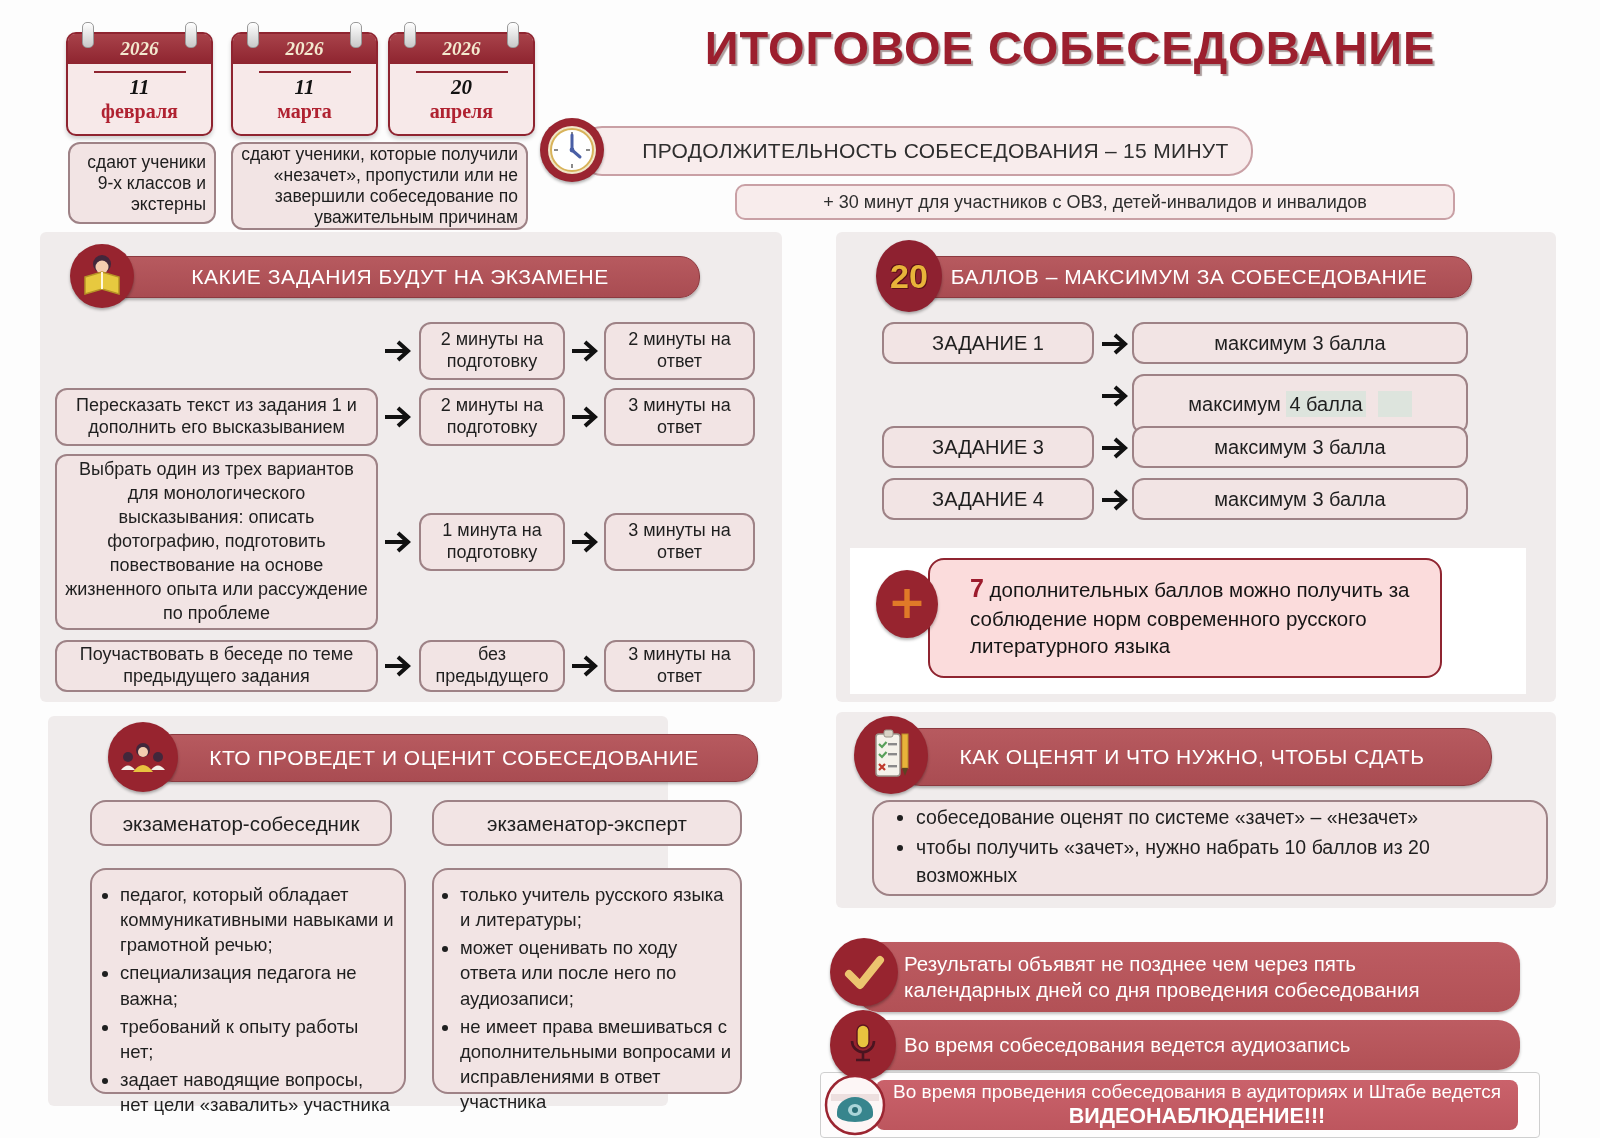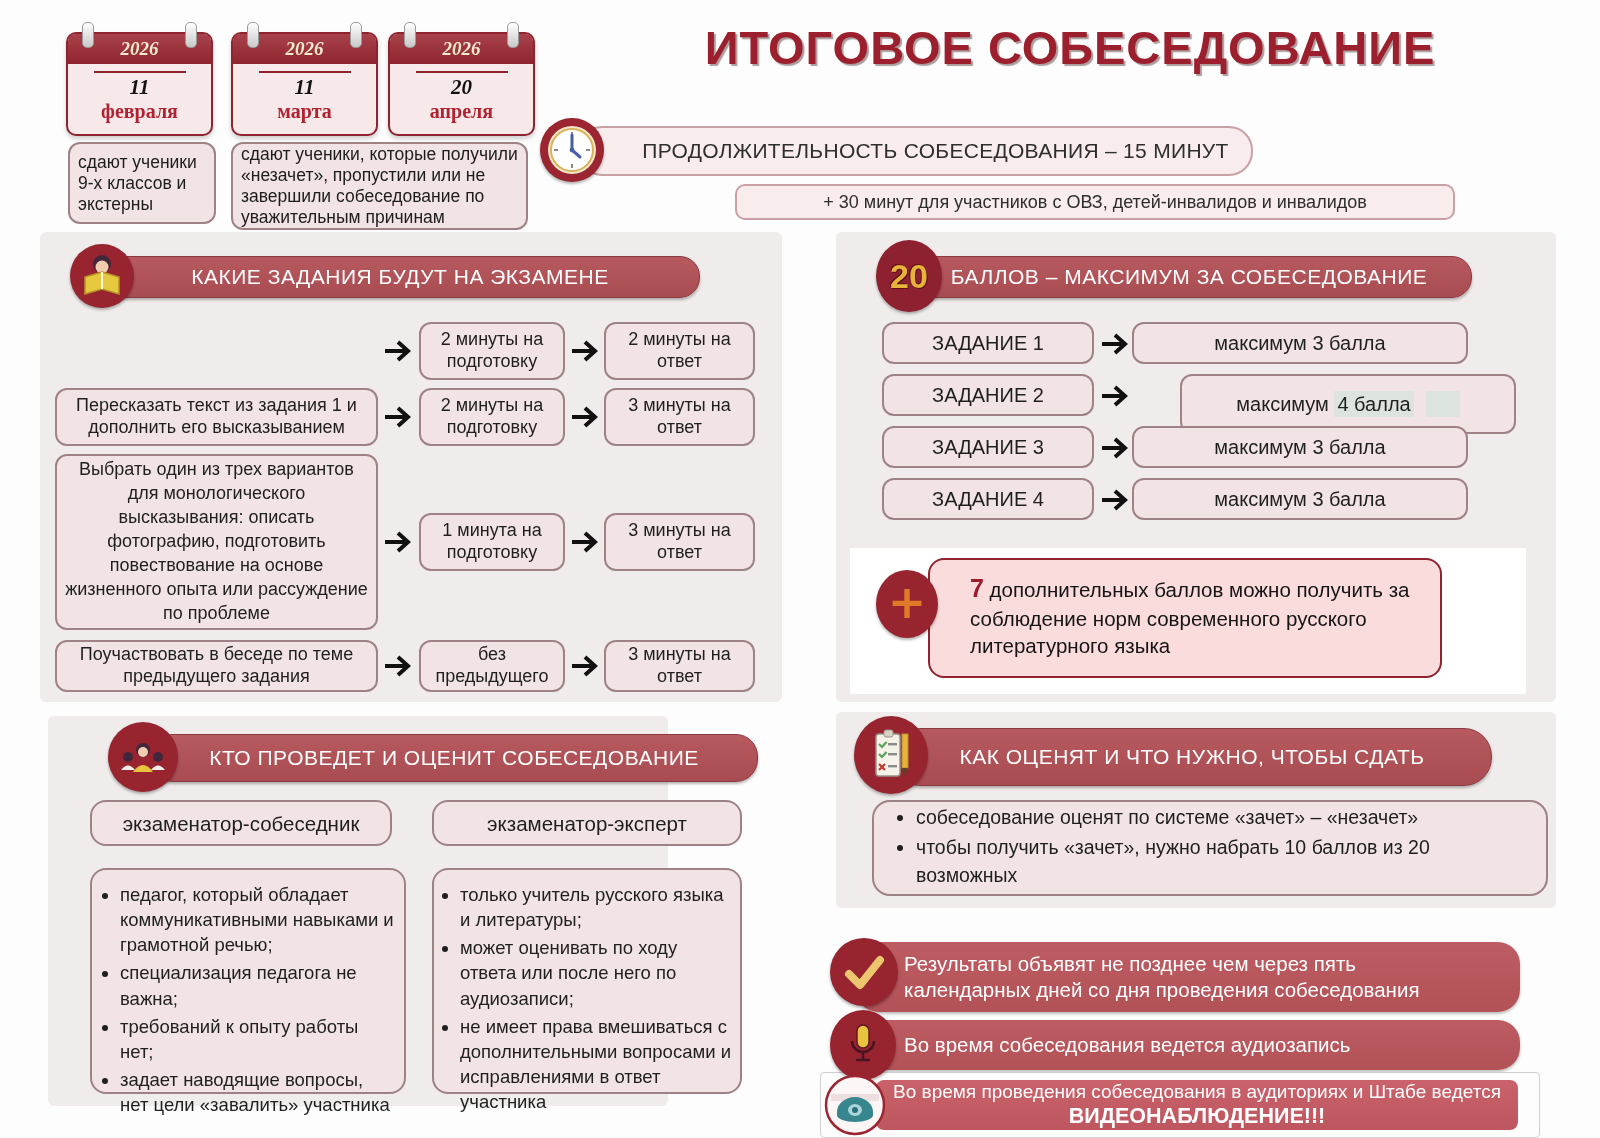--- a/index.html
+++ b/index.html
@@ -22,21 +22,21 @@
   .cal{position:absolute;width:147px;height:104px;background:#f7e9e9;border:2px solid #8f2430;border-radius:10px;box-sizing:border-box;box-shadow:0 3px 4px rgba(0,0,0,.18);}
   .cal-top{height:30px;background:linear-gradient(#a8424a,#8e242f);border-radius:7px 7px 0 0;
            display:flex;align-items:center;justify-content:center;color:#f3e9cf;
            font-family:"Liberation Serif","DejaVu Serif",serif;font-style:italic;font-weight:bold;font-size:19px;}
   .pin{position:absolute;top:-12px;width:10px;height:24px;background:linear-gradient(#ffffff,#c9c9c9);
        border:1px solid #9a9a9a;border-radius:5px;z-index:6;}
   .cal-line{width:92px;height:2px;background:#8f2430;margin:7px auto 2px;}
   .cal-day{text-align:center;font-family:"Liberation Serif","DejaVu Serif",serif;font-style:italic;font-weight:bold;font-size:21px;color:#121212;}
   .cal-month{text-align:center;font-family:"Liberation Serif","DejaVu Serif",serif;font-weight:bold;font-size:20px;color:#b02231;}
   .note{position:absolute;background:#f2e4e4;border:2px solid #9e8286;border-radius:12px;
-        display:flex;align-items:center;justify-content:center;text-align:left;
+        display:flex;align-items:center;justify-content:center;text-align:right;
         font-size:17.5px;line-height:1.2;padding:4px 8px;box-sizing:border-box;}
   .title{position:absolute;left:620px;top:20px;width:900px;text-align:center;
          font-size:47px;font-weight:bold;color:#9c1f2e;letter-spacing:1px;
          text-shadow:2px 2px 1px rgba(70,40,40,.45);}
   .durbar{position:absolute;background:#f8ecec;border:2px solid #c9a0a5;border-radius:24px;
           display:flex;align-items:center;justify-content:center;color:#2e2e2e;box-sizing:border-box;}
   .badge20{position:absolute;width:66px;height:72px;border-radius:50%;background:#8e2130;z-index:6;
            display:flex;align-items:center;justify-content:center;color:#e8b33a;font-weight:bold;font-size:34px;
            text-shadow:1px 1px 0 #5b1018, -1px -1px 0 #5b1018;box-shadow:0 2px 3px rgba(0,0,0,.3);}
   .hl{background:#dde4dd;padding:1px 3px;}
@@ -160,25 +160,24 @@
   <div class="panel" style="left:836px;top:232px;width:720px;height:470px;">
     <div class="badge20" style="left:40px;top:8px;">20</div>
     <div class="hbar" style="left:70px;top:24px;width:566px;height:42px;border-radius:20px;font-size:21px;">БАЛЛОВ – МАКСИМУМ ЗА СОБЕСЕДОВАНИЕ</div>
 
     <div class="pbox" style="left:46px;top:90px;width:212px;height:42px;font-size:20px;">ЗАДАНИЕ 1</div>
     <svg class="arrow-svg" style="left:264px;top:99px;" width="32" height="26" viewBox="0 0 32 26">
         <path d="M2 13 H22 M15 4 L25 13 L15 22" stroke="#111" stroke-width="4" fill="none"></path>
       </svg>
     <div class="pbox" style="left:296px;top:90px;width:336px;height:42px;font-size:20px;">максимум 3 балла</div>
 
-    <div class="pbox" style="left:46px;top:142px;width:212px;height:42px;font-size:20px;">ЗАДАНИЕ 2</div>
     <svg class="arrow-svg" style="left:264px;top:151px;" width="32" height="26" viewBox="0 0 32 26">
         <path d="M2 13 H22 M15 4 L25 13 L15 22" stroke="#111" stroke-width="4" fill="none"></path>
       </svg>
-    <div class="pbox" style="left:296px;top:142px;width:336px;height:60px;font-size:20px;margin-left:48px;">
+    <div class="pbox" style="left:296px;top:142px;width:336px;height:60px;font-size:20px;">
       <span>максимум</span>&nbsp;
       <span class="hl">4 балла</span>
       <span class="patch"></span>
     </div>
 
     <div class="pbox" style="left:46px;top:194px;width:212px;height:42px;font-size:20px;">ЗАДАНИЕ 3</div>
     <svg class="arrow-svg" style="left:264px;top:203px;" width="32" height="26" viewBox="0 0 32 26">
         <path d="M2 13 H22 M15 4 L25 13 L15 22" stroke="#111" stroke-width="4" fill="none"></path>
       </svg>
     <div class="pbox" style="left:296px;top:194px;width:336px;height:42px;font-size:20px;">максимум 3 балла</div>

